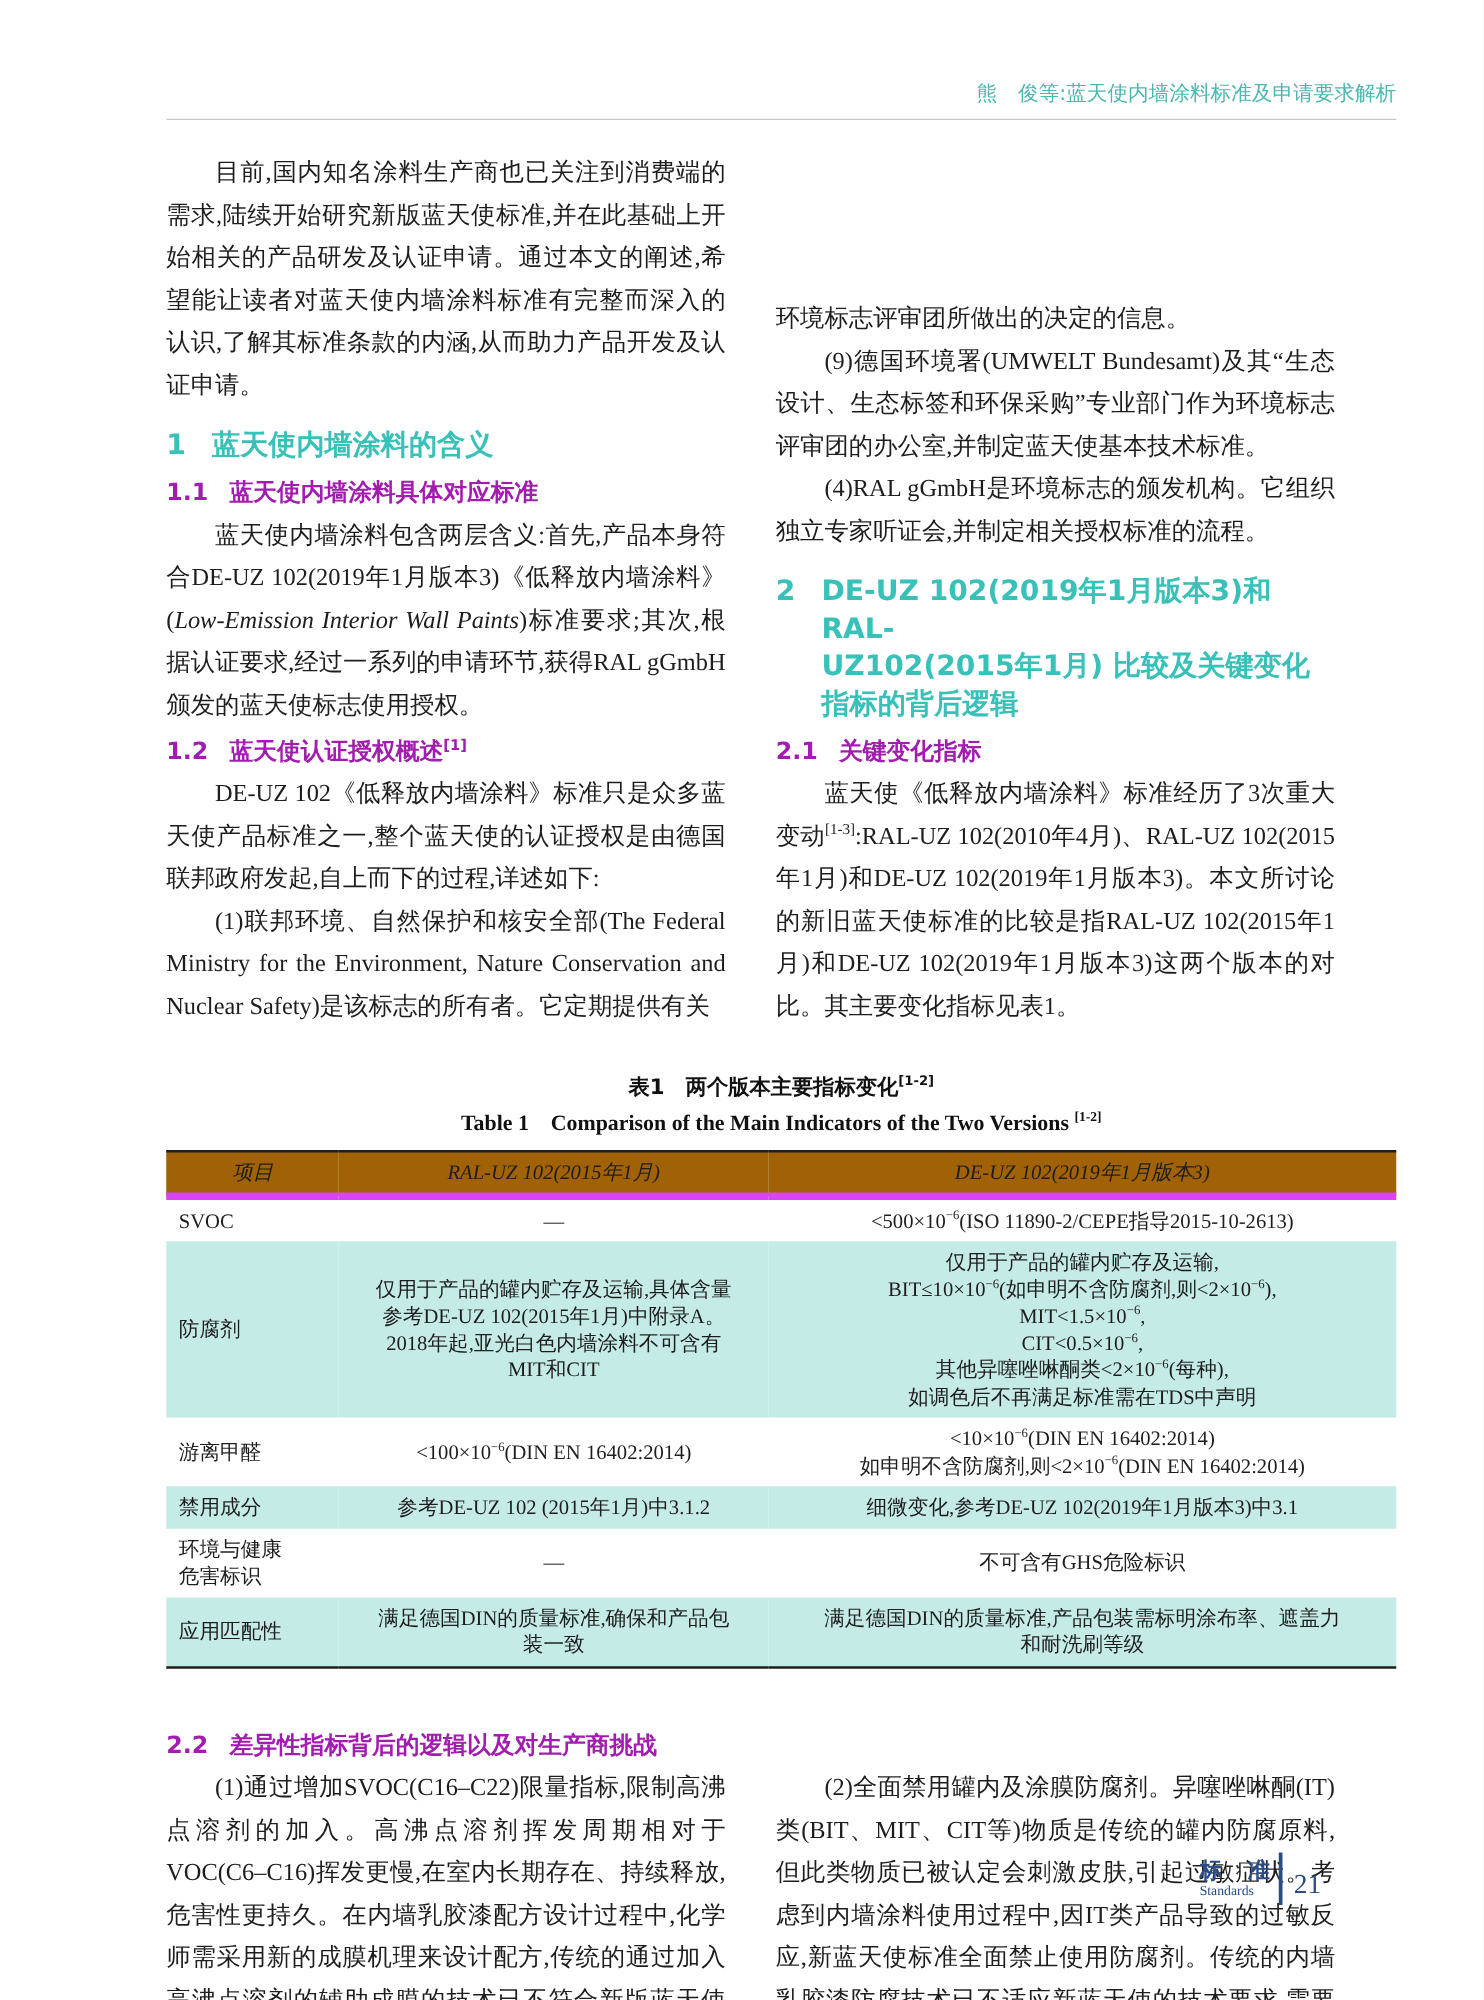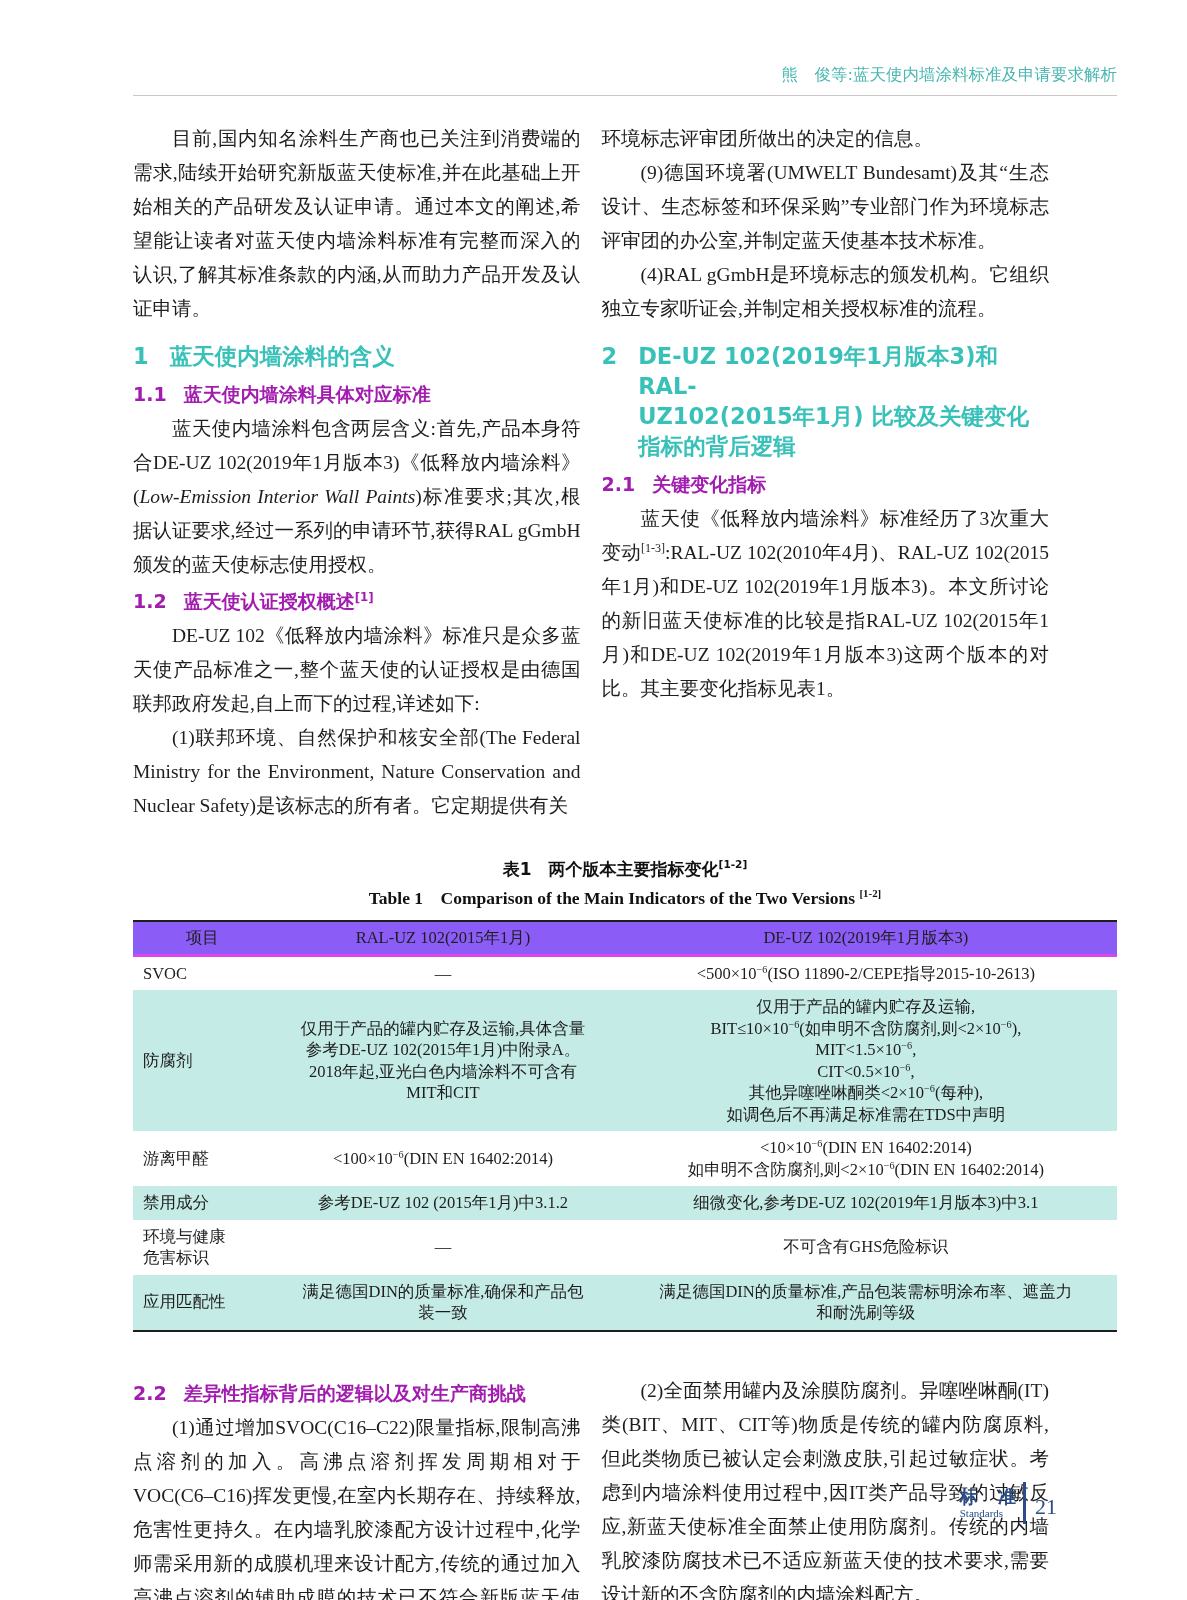--- a/index.html
+++ b/index.html
@@ -18,21 +18,21 @@
   .running-head {
     text-align:right;
     font-family:"DejaVu Sans","Liberation Sans",sans-serif;
     font-size:16.5px;
     color:#4ab7b0;
     padding-bottom:9px;
   }
   .head-rule { border:none; border-top:1.5px solid #c8c8c8; margin:0 0 26px 0; }
 
   
-  .cols { display:flex; gap:21px; }
+  .cols { display:flex; gap:40px;align-items:flex-end; }
   .col { width:447.5px; font-size:19.5px; line-height:34px; text-align:justify; }
   p.body { margin:0; text-indent:2em; }
   p.noindent { text-indent:0; }
   i { font-style:italic; }
   sup { font-size:0.62em; line-height:0; }
 
   
   .sec-h {
     display:flex; gap:21px;
     color:#38c1b8;
@@ -65,21 +65,21 @@
     font-weight:bold; font-size:17.5px; color:#111;
     margin:5px 0 10px 0;
   }
   table.cmp {
     width:100%;
     border-collapse:collapse;
     border-top:2px solid #1e1e1e;
     border-bottom:2px solid #1e1e1e;
     font-size:16.5px; line-height:21.5px;
   }
-  table.cmp thead tr { background:#8b5cf6; border-bottom:3px solid #d946ef; }
+  table.cmp thead tr { background:#a16207; border-bottom:6px solid #d946ef;font-style:italic; }
   table.cmp th { font-weight:normal; padding:5px 4px; text-align:center; }
   table.cmp td { padding:6px 6px; text-align:center; vertical-align:middle; }
   table.cmp tbody tr:nth-child(even) { background:#c5ebe7; }
   table.cmp td:first-child { text-align:left; padding-left:10px; }
   .c-item { width:128px; } .c-ral { width:318px; } .c-de { width:465px; }
 
   .bottom { margin-top:42px; }
 
   
   .footer {

